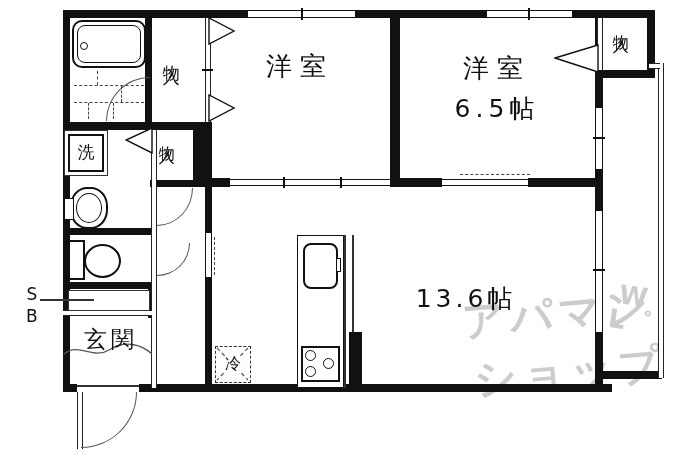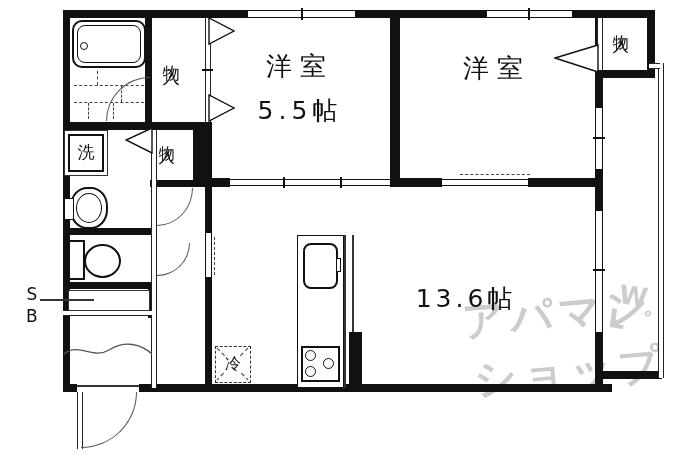--- a/index.html
+++ b/index.html
@@ -112,20 +112,21 @@
   <div class="fix" style="left:84px;top:244px;width:37px;height:34px;border-radius:50%;"></div>
   <div class="arc br" style="left:157px;top:243px;width:33px;height:33px;"></div>
   <div class="arc br" style="left:157px;top:188px;width:36px;height:38px;"></div>
 
   <div class="fix-thin" style="left:68px;top:290px;width:82px;height:21px;"></div>
   <div class="tick" style="left:40px;top:299px;width:54px;height:1.5px;background:#333;"></div>
   <div class="lbl v" style="left:22px;top:284px;font-size:17px;letter-spacing:2px;">SB</div>
   <svg class="abs" style="left:63px;top:338px;" width="90" height="26" viewBox="0 0 90 26">
     <path d="M1,16 C16,4 30,22 46,12 S78,6 89,16" stroke="#555" stroke-width="1.3" fill="none"></path>
   </svg>
+  <div class="lbl" style="left:70px;top:327px;width:82px;text-align:center;font-size:23px;letter-spacing:4px;">玄関</div>
   <div class="thin-v" style="left:77px;top:392px;height:57px;"></div>
   <div class="arc br" style="left:81px;top:392px;width:56px;height:56px;"></div>
   <div class="tick" style="left:77px;top:385px;width:62px;height:1.5px;background:#333;"></div>
 
   <div class="fix" style="left:297px;top:235px;width:47px;height:153px;border-width:1.6px;"></div>
   <div class="fix" style="left:303px;top:243px;width:35px;height:46px;border-radius:8px;"></div>
   <div class="fix" style="left:336px;top:258px;width:5px;height:14px;border-width:1px;"></div>
   <div class="fix" style="left:301px;top:346px;width:39px;height:36px;"></div>
   <div class="fix" style="left:305px;top:350px;width:11px;height:11px;border-width:1.4px;border-radius:50%;"></div>
   <div class="fix" style="left:323px;top:358px;width:11px;height:11px;border-width:1.4px;border-radius:50%;"></div>
@@ -152,19 +153,19 @@
   </svg>
   <svg class="abs" style="left:554px;top:44px;" width="45" height="29">
     <polygon points="44,1 44,28 1,14" fill="#fff" stroke="#111" stroke-width="1.4"></polygon>
   </svg>
 
   <div class="lbl v" style="left:162px;top:51px;font-size:17px;letter-spacing:3px;">物入</div>
   <div class="lbl v" style="left:158px;top:133px;font-size:16px;letter-spacing:2px;">物入</div>
   <div class="lbl v" style="left:612px;top:22px;font-size:16px;letter-spacing:2px;">物入</div>
 
   <div class="lbl" style="left:230px;top:53px;width:140px;text-align:center;font-size:26px;letter-spacing:8px;">洋室</div>
-  <div class="lbl" style="left:230px;top:98px;width:140px;text-align:center;font-size:25px;letter-spacing:5px;">5.5帖</div>
 
   <div class="lbl" style="left:427px;top:55px;width:140px;text-align:center;font-size:26px;letter-spacing:8px;">洋室</div>
+  <div class="lbl" style="left:427px;top:96px;width:140px;text-align:center;font-size:25px;letter-spacing:5px;">6.5帖</div>
 
   <div class="lbl" style="left:391px;top:286px;width:150px;text-align:center;font-size:25px;letter-spacing:4px;">13.6帖</div>
 
 </div>
 
 </body></html>

